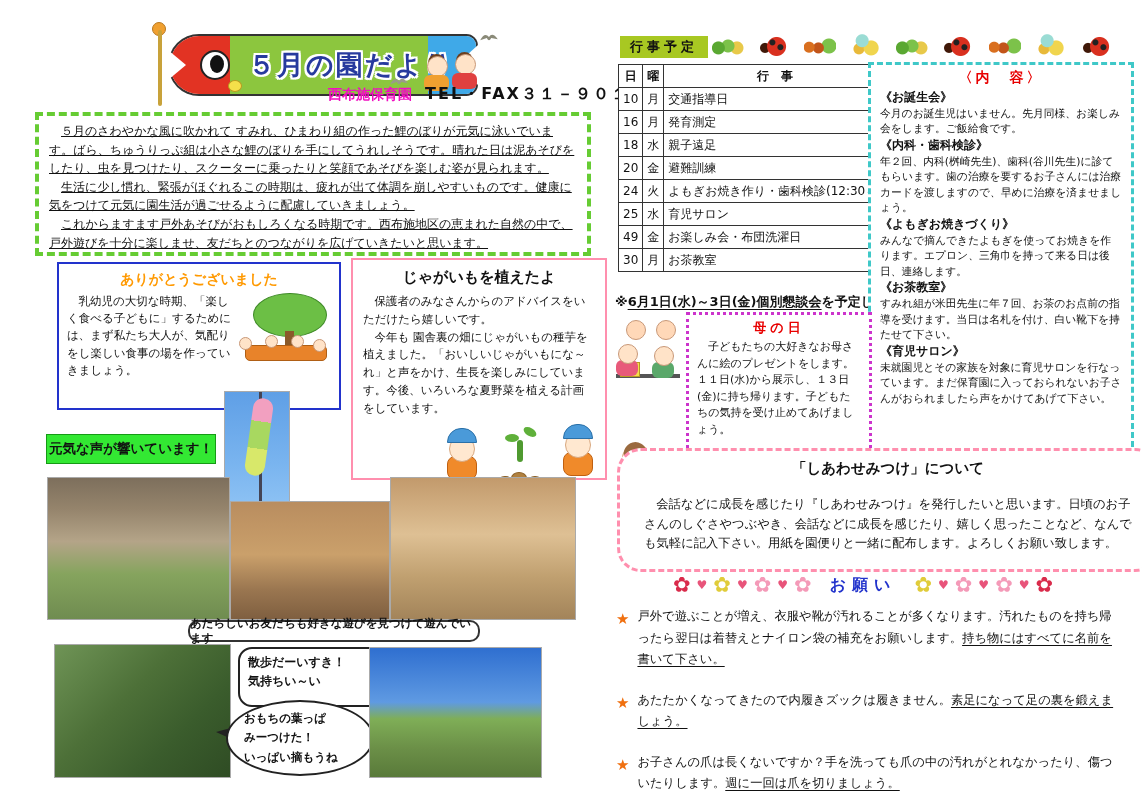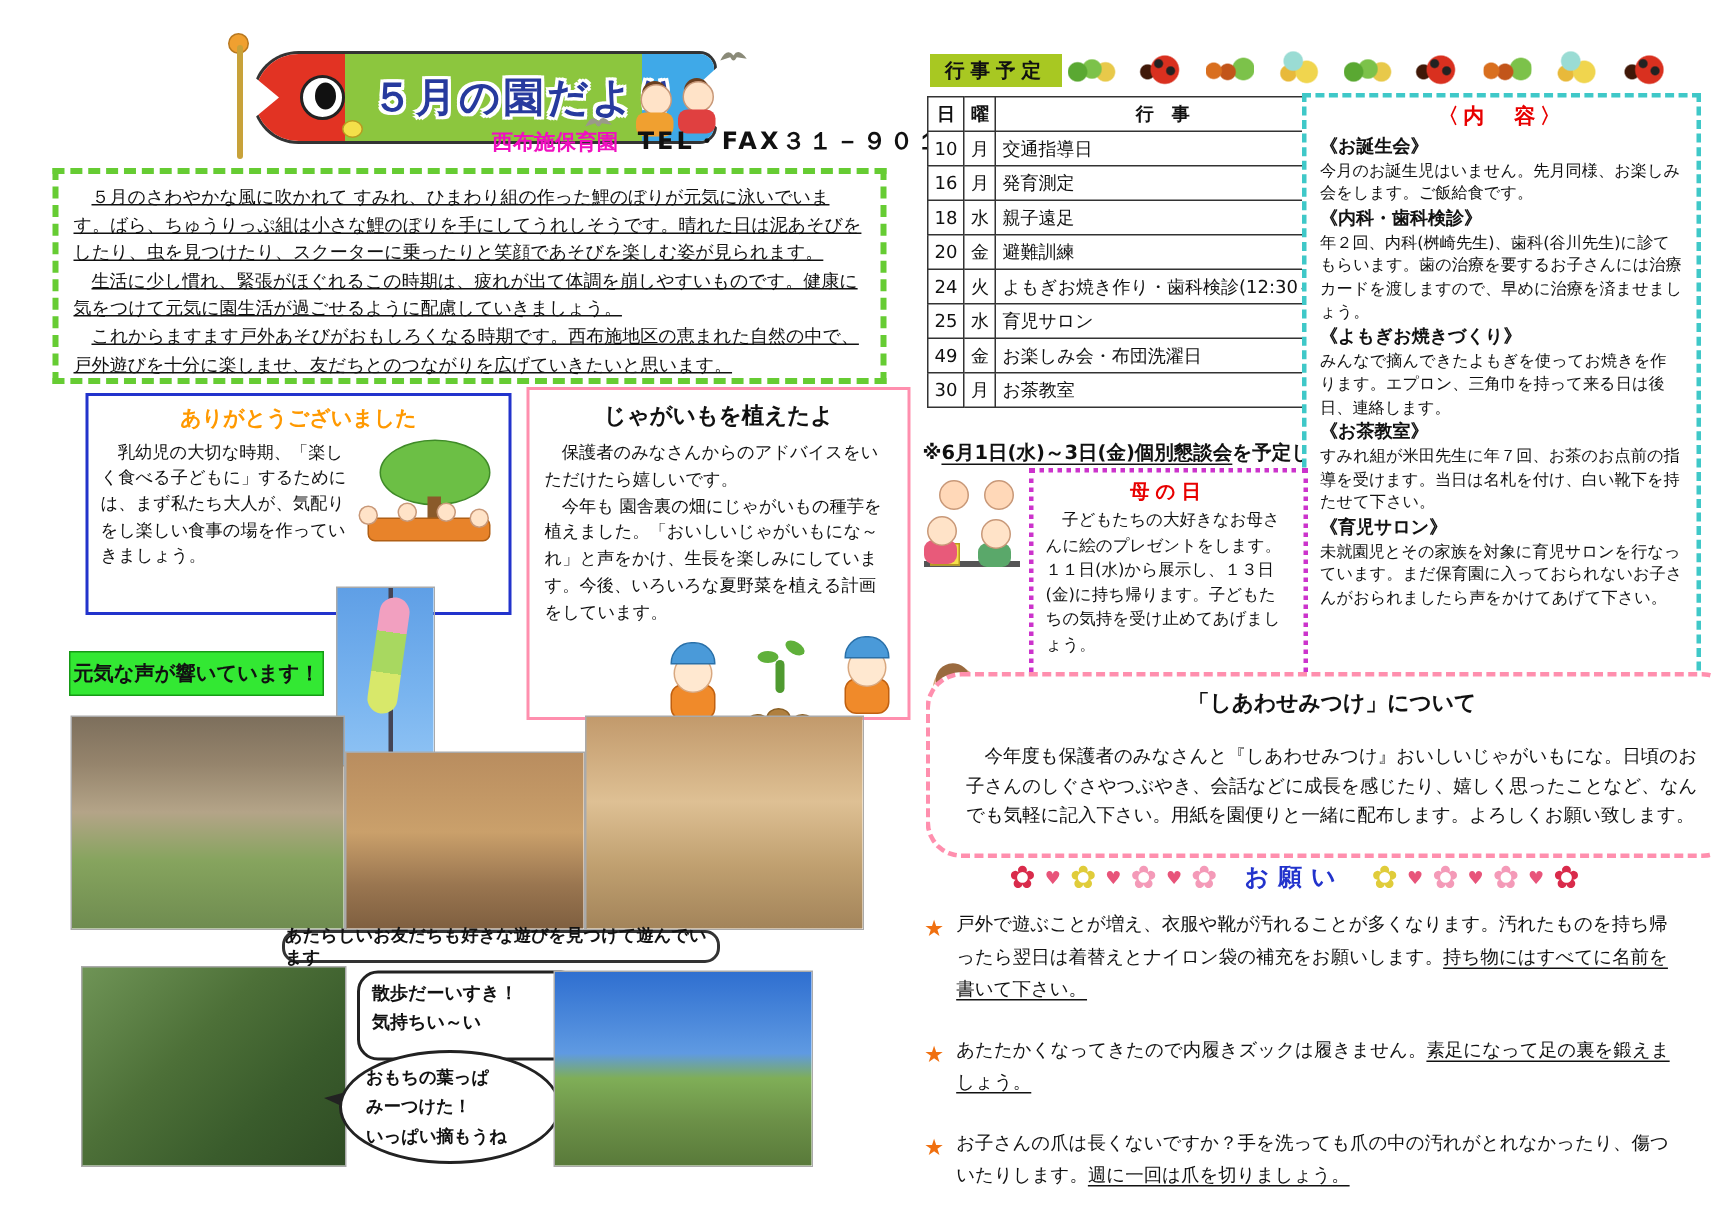--- a/index.html
+++ b/index.html
@@ -339,21 +339,21 @@
   <div class="mothers">
     <div class="t">母の日</div>
     <div class="b">子どもたちの大好きなお母さんに絵のプレゼントをします。１１日(水)から展示し、１３日(金)に持ち帰ります。子どもたちの気持を受け止めてあげましょう。</div>
   </div>
 
   <div class="face" style="left:622px;top:444px;transform:rotate(-14deg);"></div>
   <div class="face" style="left:676px;top:456px;"></div>
   <div class="face" style="left:1040px;top:452px;"></div>
   <div class="shiawase">
     <div class="t">「しあわせみつけ」について</div>
-    <div class="b">今年度も保護者のみなさんと『しあわせみつけ』おいしいじゃがいもにな。日頃のお子さんのしぐさやつぶやき、会話などに成長を感じたり、嬉しく思ったことなど、なんでも気軽に記入下さい。用紙を園便りと一緒に配布します。よろしくお願い致します。</div>
+    <div class="b">会話などに成長を感じたり『しあわせみつけ』を発行したいと思います。日頃のお子さんのしぐさやつぶやき、会話などに成長を感じたり、嬉しく思ったことなど、なんでも気軽に記入下さい。用紙を園便りと一緒に配布します。よろしくお願い致します。</div>
   </div>
 
   <div class="tulip-row">
     <span class="tulip t-red">✿</span>
     <span class="heart">♥</span>
     <span class="tulip t-yellow">✿</span>
     <span class="heart">♥</span>
     <span class="tulip t-pink">✿</span>
     <span class="heart">♥</span>
     <span class="tulip t-pink">✿</span>

